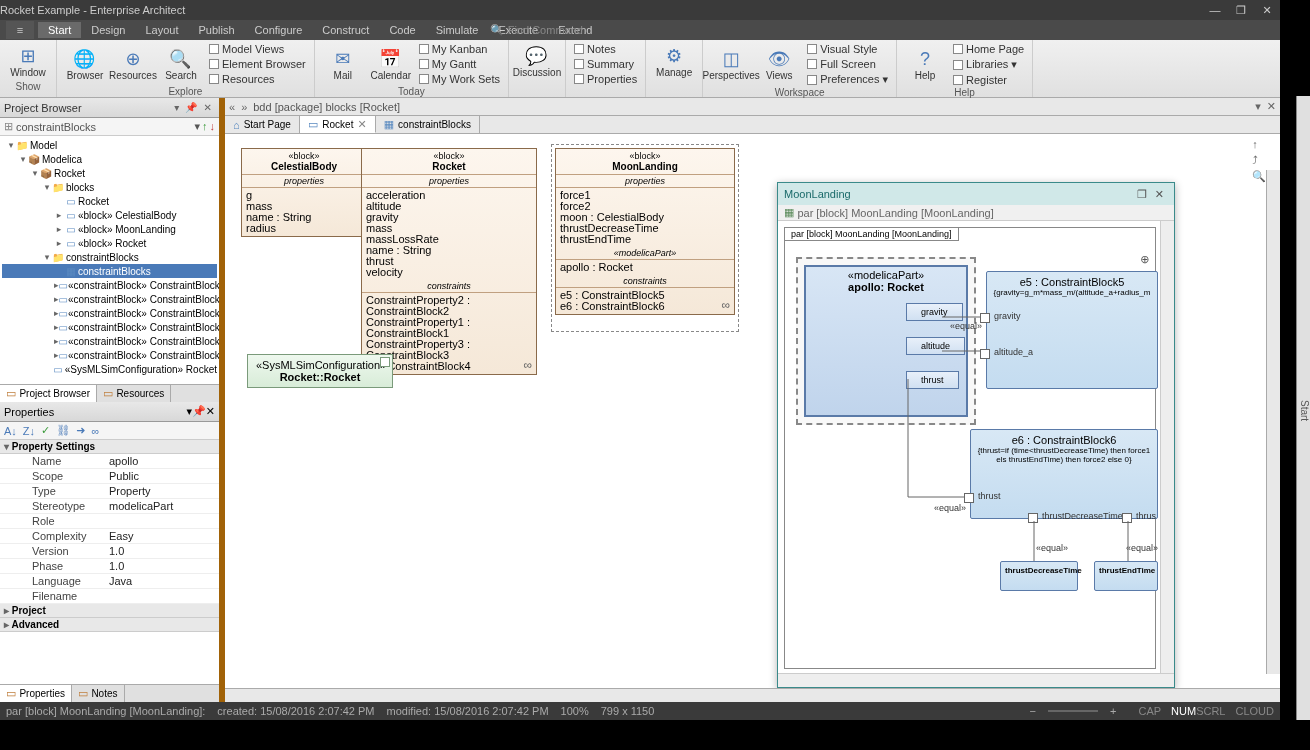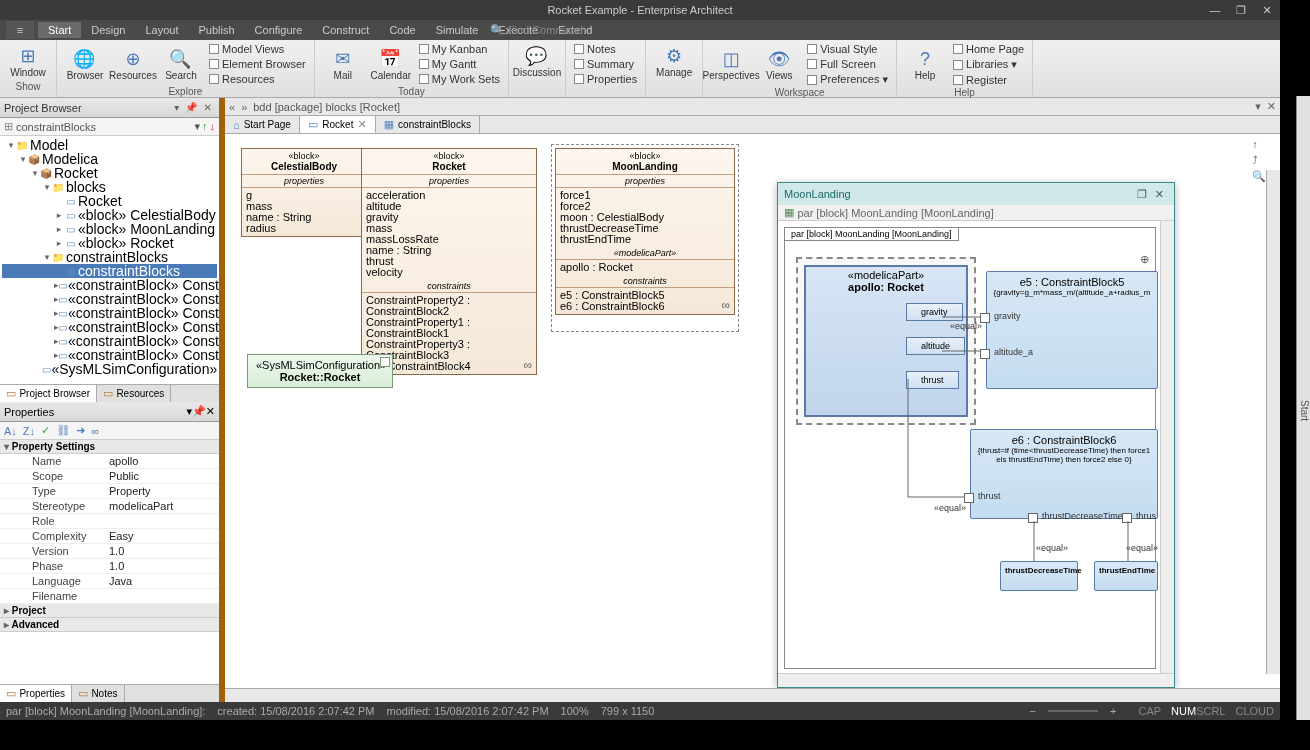--- a/index.html
+++ b/index.html
@@ -1,20 +1,20 @@
 <!DOCTYPE html>
 <html><head>
 <meta charset="utf-8">
 <style>
 * { box-sizing: border-box; margin: 0; padding: 0; font-family: 'Segoe UI', Tahoma, sans-serif; font-size: 11px; }
 body { background: #000; width: 1310px; height: 750px; overflow: hidden; position: relative; }
 .app { width: 1280px; height: 720px; background: #e8e8e8; display: flex; flex-direction: column; }
 
 
-.titlebar { height: 20px; background: #3a3a3a; color: #ccc; display: flex; align-items: center; justify-content: center; position: relative; }
+.titlebar { height: 20px; background: #3a3a3a; color: #ccc; display: flex; align-items: center; justify-content: flex-start; position: relative; }
 .titlebar-text { font-size: 11px; }
 .titlebar-controls { position: absolute; right: 4px; display: flex; gap: 8px; }
 .titlebar-controls span { cursor: pointer; color: #ccc; width: 18px; text-align: center; }
 
 
 .menubar { height: 20px; background: #4a4a4a; display: flex; align-items: center; padding: 0 6px; position: relative; }
 .menu-file { width: 28px; height: 18px; background: #555; margin-right: 4px; display:flex; align-items:center; justify-content:center; }
 .menu-item { color: #ccc; padding: 2px 10px; cursor: pointer; font-size: 11px; }
 .menu-item.active { background: #6a6a6a; color: #fff; }
 .find-cmd { position: absolute; left: 490px; color: #888; font-size: 11px; display:flex; align-items:center; gap:4px; }
@@ -42,21 +42,21 @@
 
 
 .tree-filter { height: 18px; border-bottom: 1px solid #ccc; display: flex; align-items: center; padding: 0 4px; font-size: 10px; color: #555; }
 .tree-filter .arrows { margin-left:auto; display:flex; gap:2px; }
 .tree-filter .arrows span { font-size:11px; cursor:pointer; }
 .tree { flex: 1; overflow: auto; background: #fff; padding: 2px; }
 .tree-node { display: flex; align-items: center; height: 14px; cursor: pointer; white-space: nowrap; }
 .tree-node .exp { width: 10px; text-align: center; color: #666; font-size: 9px; }
 .tree-node .icn { width: 14px; text-align: center; font-size: 10px; }
 .tree-node.selected { background: #4a7ab8; color: #fff; }
-.tree-node .lbl { font-size: 14px; }
+.tree-node .lbl { font-size: 10px; }
 
 
 .panel-tabs { height: 18px; background: #e0e0e0; border-top: 1px solid #aaa; display: flex; }
 .panel-tab { padding: 2px 6px; font-size: 10px; border-right: 1px solid #aaa; cursor: pointer; display:flex; align-items:center; gap:3px; }
 .panel-tab.active { background: #fff; }
 
 
 .props-header { height: 20px; background: linear-gradient(#e8e8e8,#d8d8d8); border-bottom: 1px solid #999; display: flex; align-items: center; padding: 0 4px; font-size: 12px; }
 .props-toolbar { height: 18px; border-bottom: 1px solid #ccc; display:flex; align-items:center; gap:6px; padding:0 4px; }
 .props-toolbar span { font-size:11px; color:#4a7ab8; cursor:pointer; }

